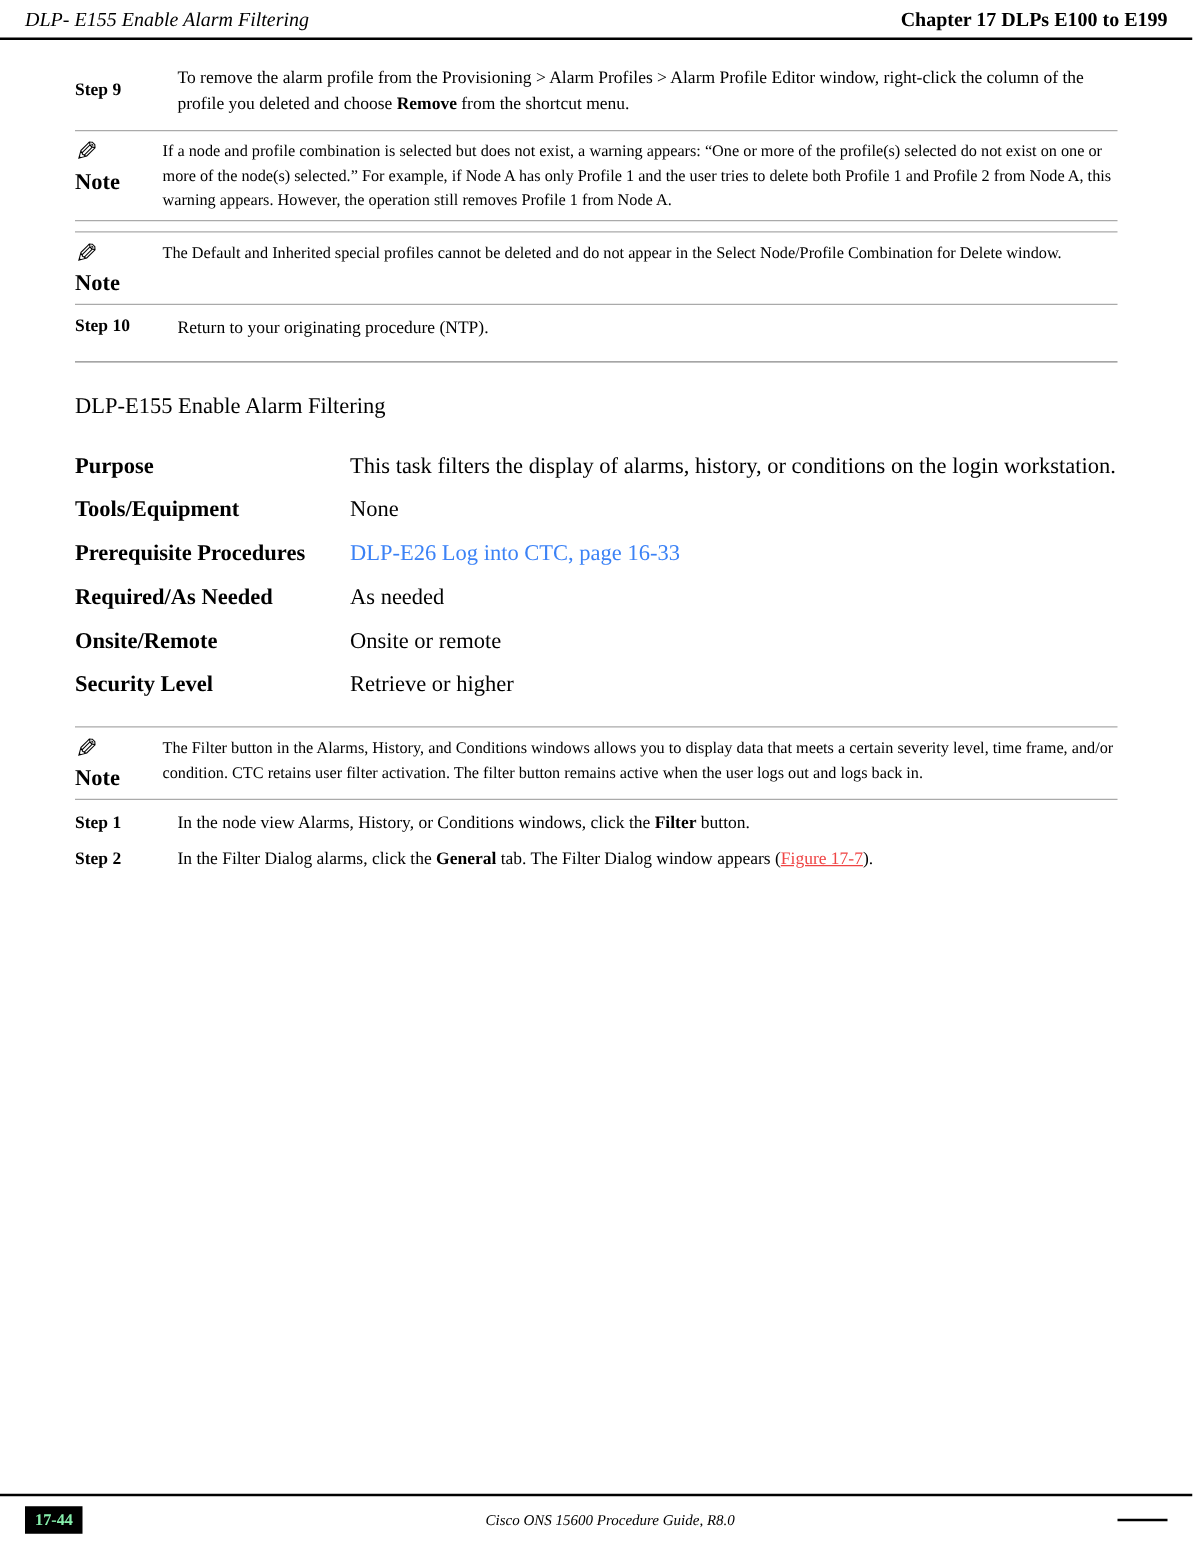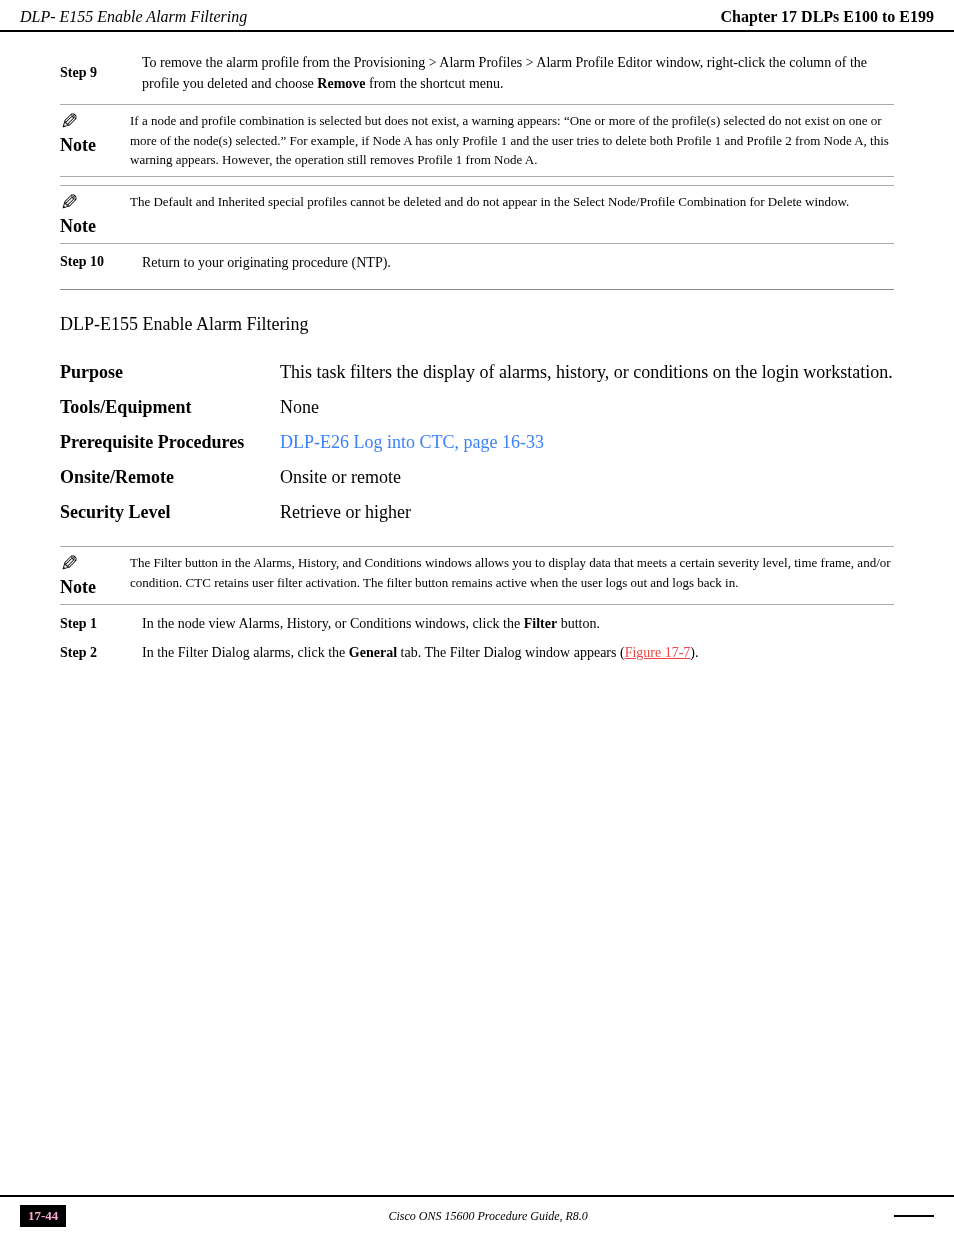--- a/index.html
+++ b/index.html
@@ -130,21 +130,21 @@
       bottom: 0;
       left: 0;
       right: 0;
       display: flex;
       align-items: center;
       padding: 8px 20px;
       border-top: 2px solid #000;
     }
     .page-footer .page-num-box {
       background: #000;
-      color: #f9a8d4;
+      color: #86efac;
       font-weight: bold;
       font-size: 13px;
       padding: 3px 8px;
       margin-right: 16px;
     }
     .page-footer .footer-text {
       font-size: 12px;
       flex: 1;
       text-align: center;
       font-style: italic;
@@ -215,20 +215,24 @@
       <td class="label-col">Tools/Equipment</td>
       <td class="value-col">None</td>
     </tr>
     <tr>
       <td class="label-col">Prerequisite Procedures</td>
       <td class="value-col">
         <a href="#">DLP-E26 Log into CTC, page 16-33</a>
       </td>
     </tr>
     <tr>
+      <td class="label-col">Required/As Needed</td>
+      <td class="value-col">As needed</td>
+    </tr>
+    <tr>
       <td class="label-col">Onsite/Remote</td>
       <td class="value-col">Onsite or remote</td>
     </tr>
     <tr>
       <td class="label-col">Security Level</td>
       <td class="value-col">Retrieve or higher</td>
     </tr>
   </tbody>
     </table>
 

